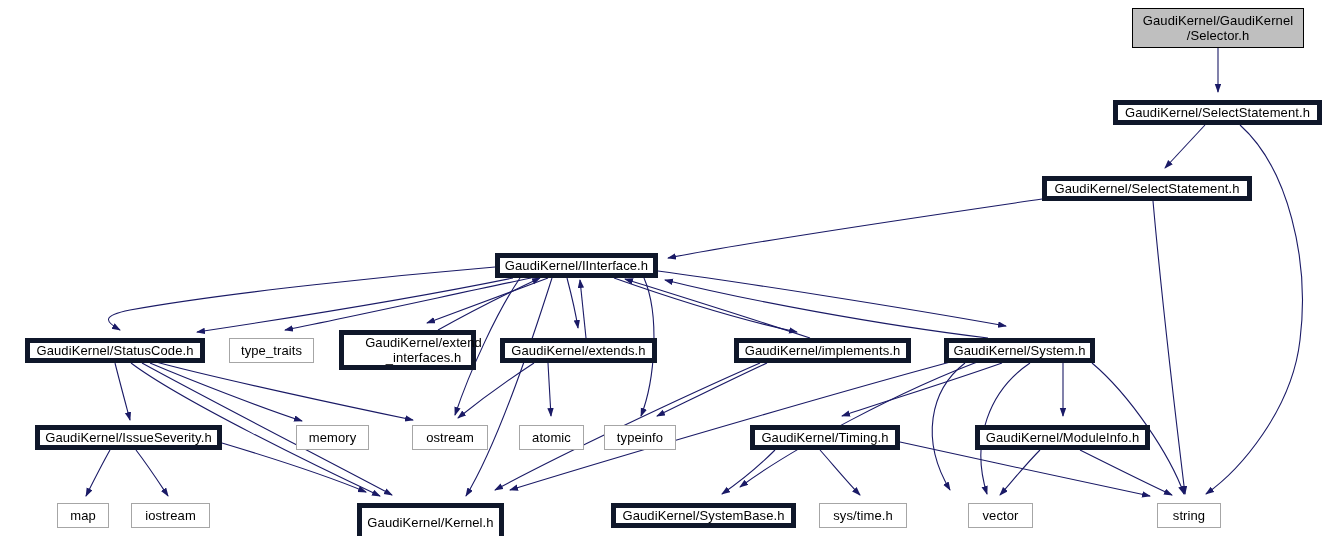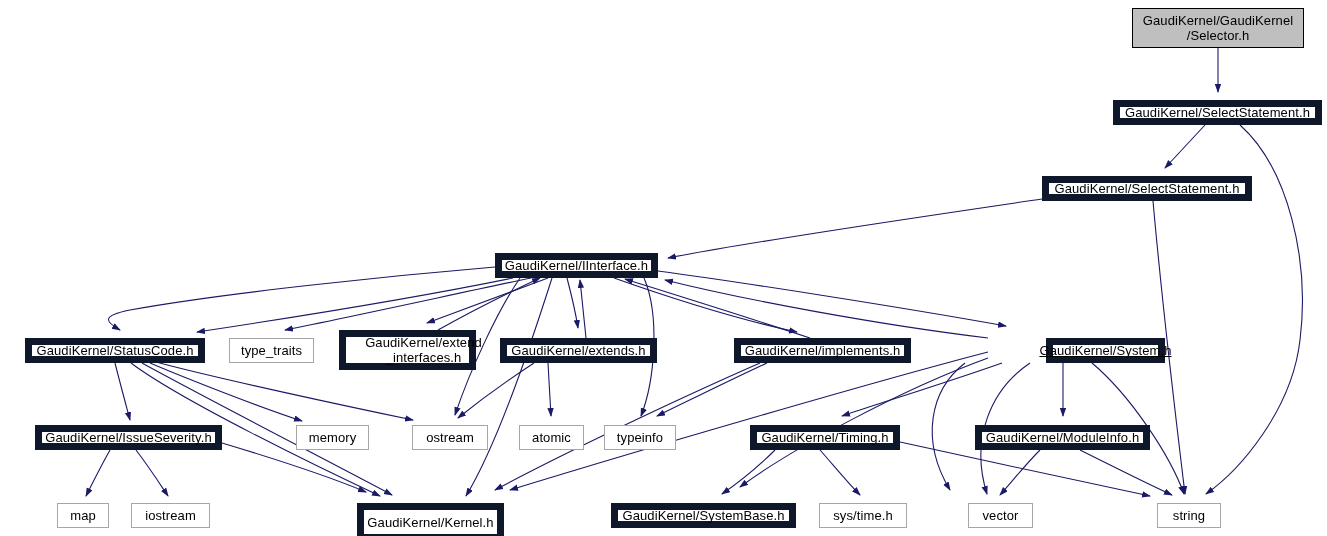--- a/index.html
+++ b/index.html
@@ -37,21 +37,21 @@
     display: flex;
     align-items: center;
     justify-content: center;
     text-align: center;
     color: #000000;
     font-size: 13px;
     line-height: 15px;
     letter-spacing: 0.1px;
     white-space: pre-line;
     background: #ffffff;
-    border: 7px solid #0f172a;
+    border: 5px solid #0f172a;
     z-index: 5;
   }
   .node-box.sys {
     border: 1px solid #a6a6a6;
   }
   .node-box.current {
     background: #bfbfbf;
     border: 1px solid #000000;
   }
 </style>
@@ -116,21 +116,21 @@
 /Selector.h</div>
       <div class="node-box" style="left: 1113px; top: 100px; width: 209px; height: 25px;">GaudiKernel/SelectStatement.h</div>
       <div class="node-box" style="left: 1042px; top: 176px; width: 210px; height: 25px;">GaudiKernel/SelectStatement.h</div>
       <div class="node-box" style="left: 495px; top: 253px; width: 163px; height: 25px;">GaudiKernel/IInterface.h</div>
       <div class="node-box" style="left: 25px; top: 338px; width: 180px; height: 25px;">GaudiKernel/StatusCode.h</div>
       <div class="node-box sys" style="left: 229px; top: 338px; width: 85px; height: 25px;">type_traits</div>
       <div class="node-box" style="left: 339px; top: 330px; width: 137px; height: 40px; padding-left: 32px;">GaudiKernel/extend
 _interfaces.h</div>
       <div class="node-box" style="left: 500px; top: 338px; width: 157px; height: 25px;">GaudiKernel/extends.h</div>
       <div class="node-box" style="left: 734px; top: 338px; width: 177px; height: 25px;">GaudiKernel/implements.h</div>
-      <div class="node-box" style="left: 1046px; top: 338px; width: 119px; height: 25px; text-decoration: underline;">GaudiKernel/System.h</div>
+      <div class="node-box" style="left: 944px; top: 338px; width: 151px; height: 25px;">GaudiKernel/System.h</div>
       <div class="node-box" style="left: 35px; top: 425px; width: 187px; height: 25px;">GaudiKernel/IssueSeverity.h</div>
       <div class="node-box sys" style="left: 296px; top: 425px; width: 73px; height: 25px;">memory</div>
       <div class="node-box sys" style="left: 412px; top: 425px; width: 76px; height: 25px;">ostream</div>
       <div class="node-box sys" style="left: 519px; top: 425px; width: 65px; height: 25px;">atomic</div>
       <div class="node-box sys" style="left: 604px; top: 425px; width: 72px; height: 25px;">typeinfo</div>
       <div class="node-box" style="left: 750px; top: 425px; width: 150px; height: 25px;">GaudiKernel/Timing.h</div>
       <div class="node-box" style="left: 975px; top: 425px; width: 175px; height: 25px;">GaudiKernel/ModuleInfo.h</div>
       <div class="node-box sys" style="left: 57px; top: 503px; width: 52px; height: 25px;">map</div>
       <div class="node-box sys" style="left: 131px; top: 503px; width: 79px; height: 25px;">iostream</div>
       <div class="node-box" style="left: 357px; top: 503px; width: 147px; height: 38px;">GaudiKernel/Kernel.h</div>

